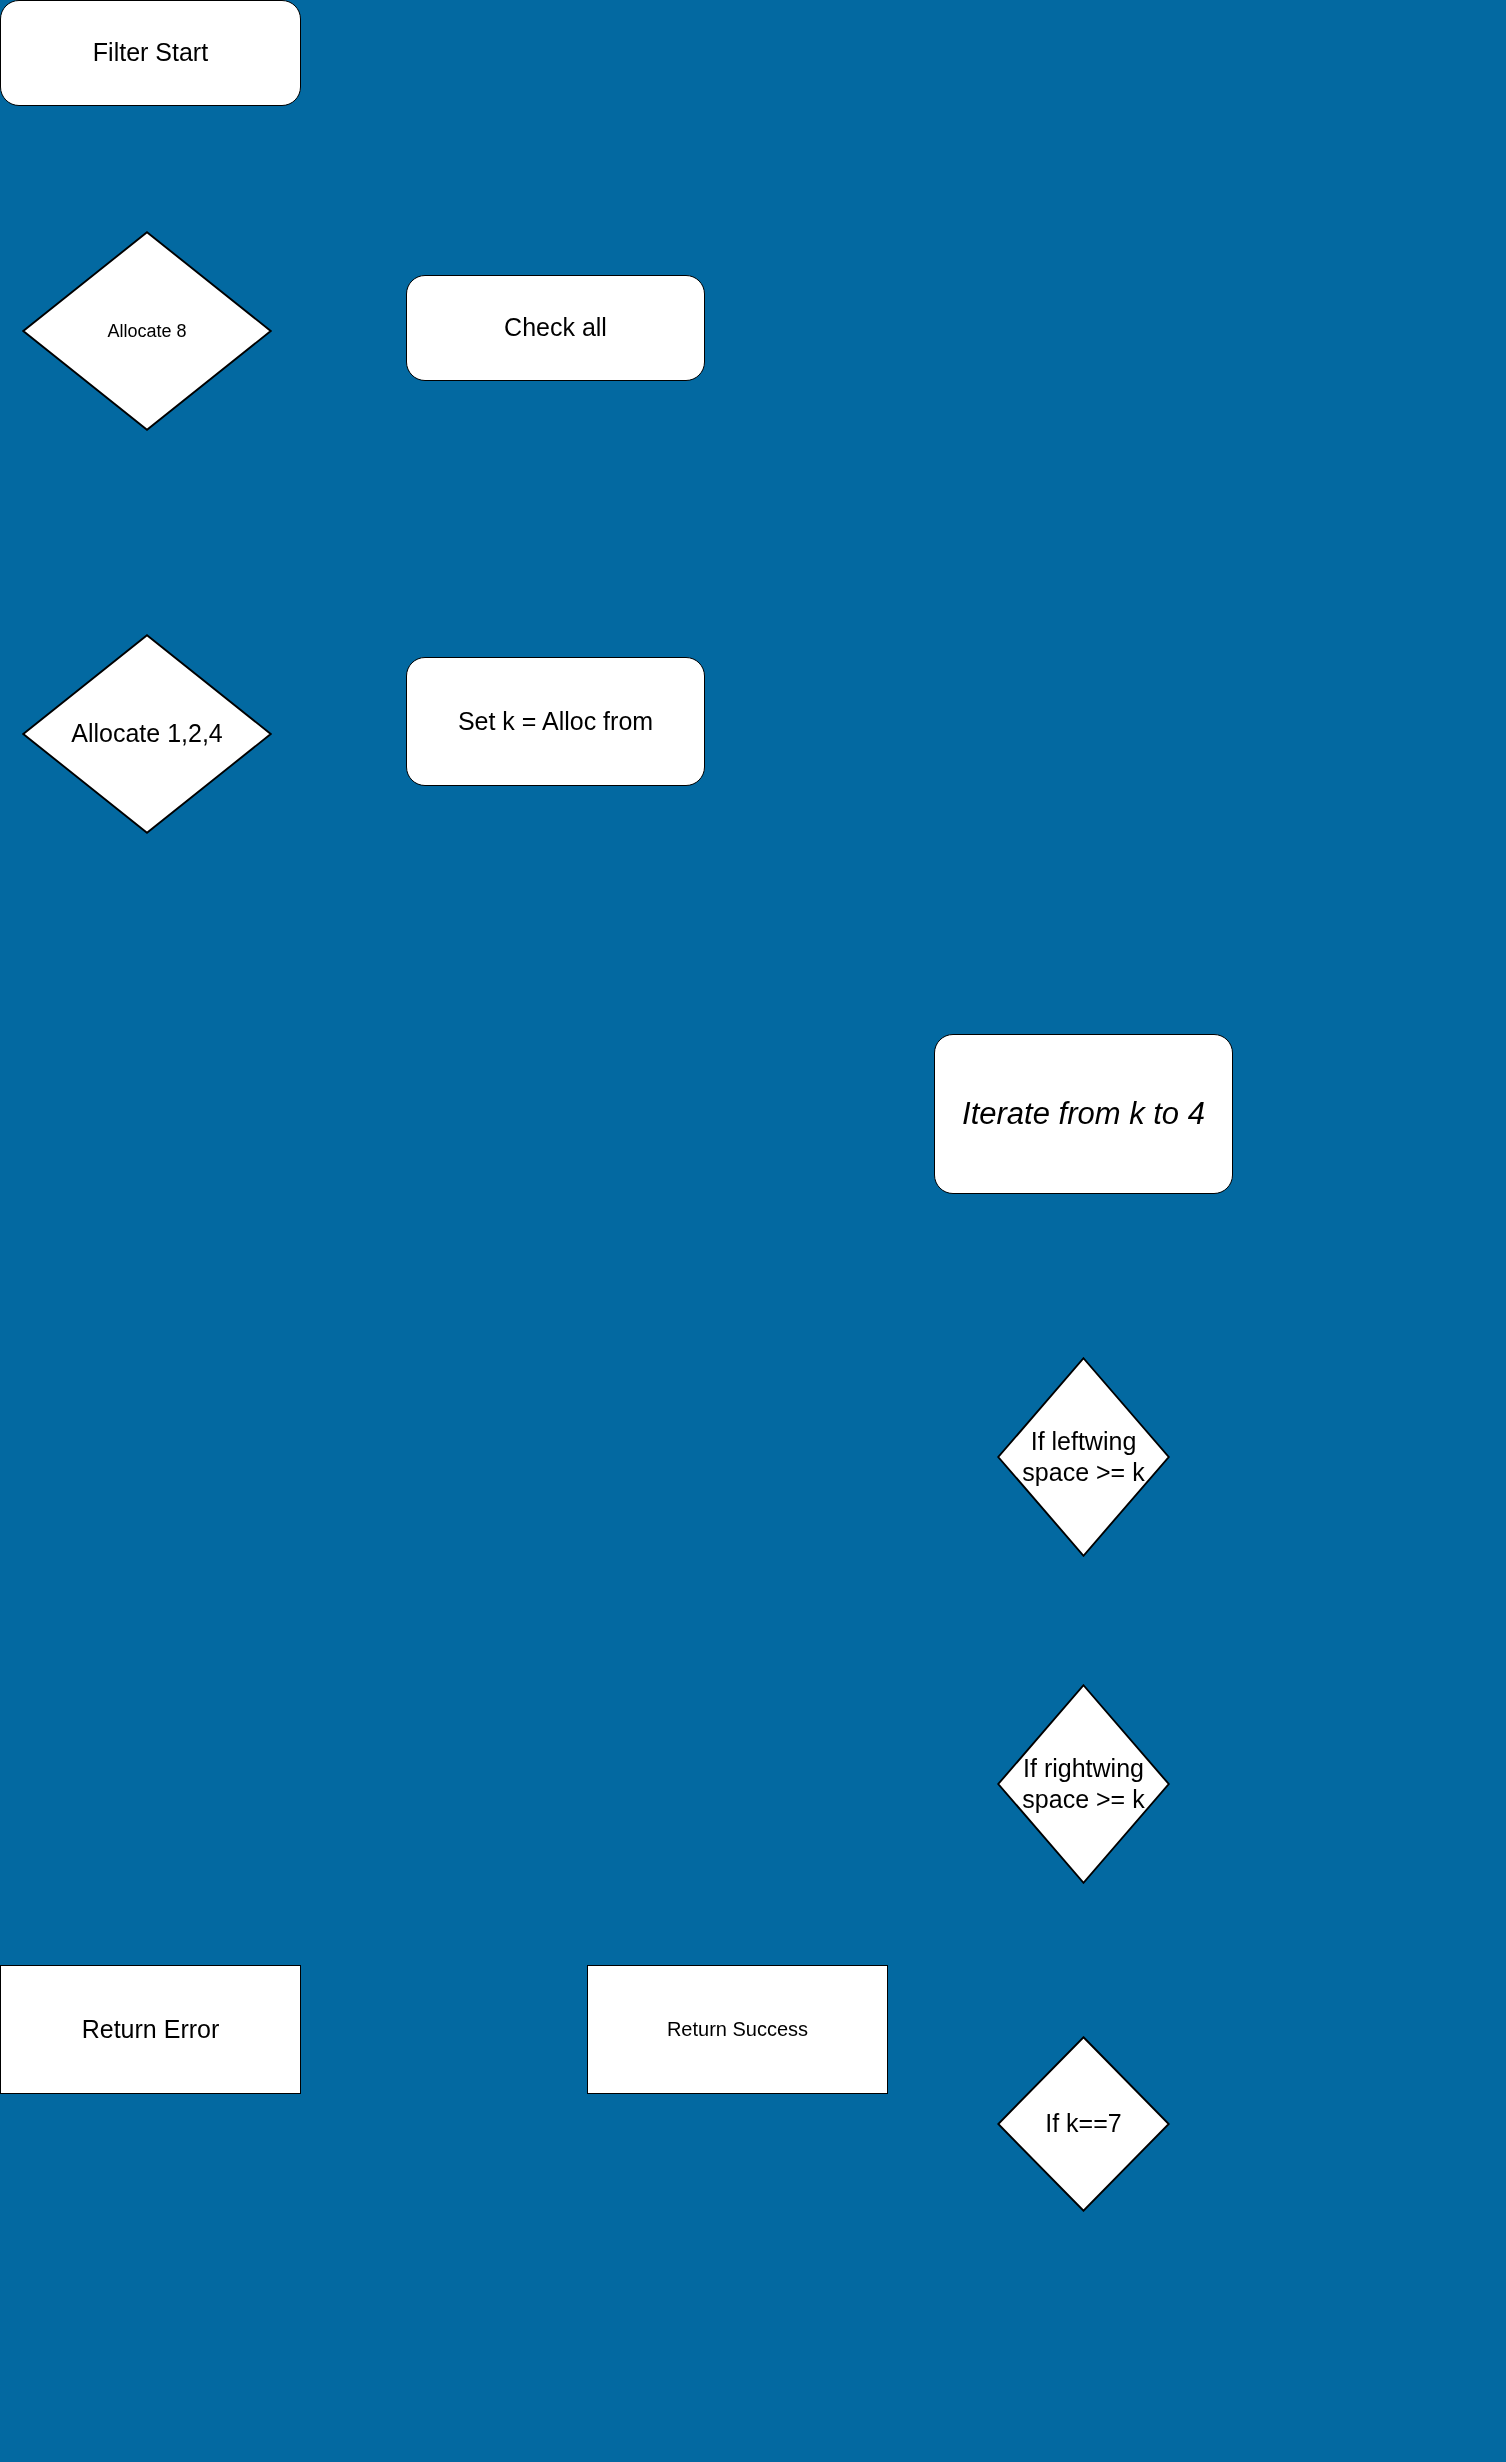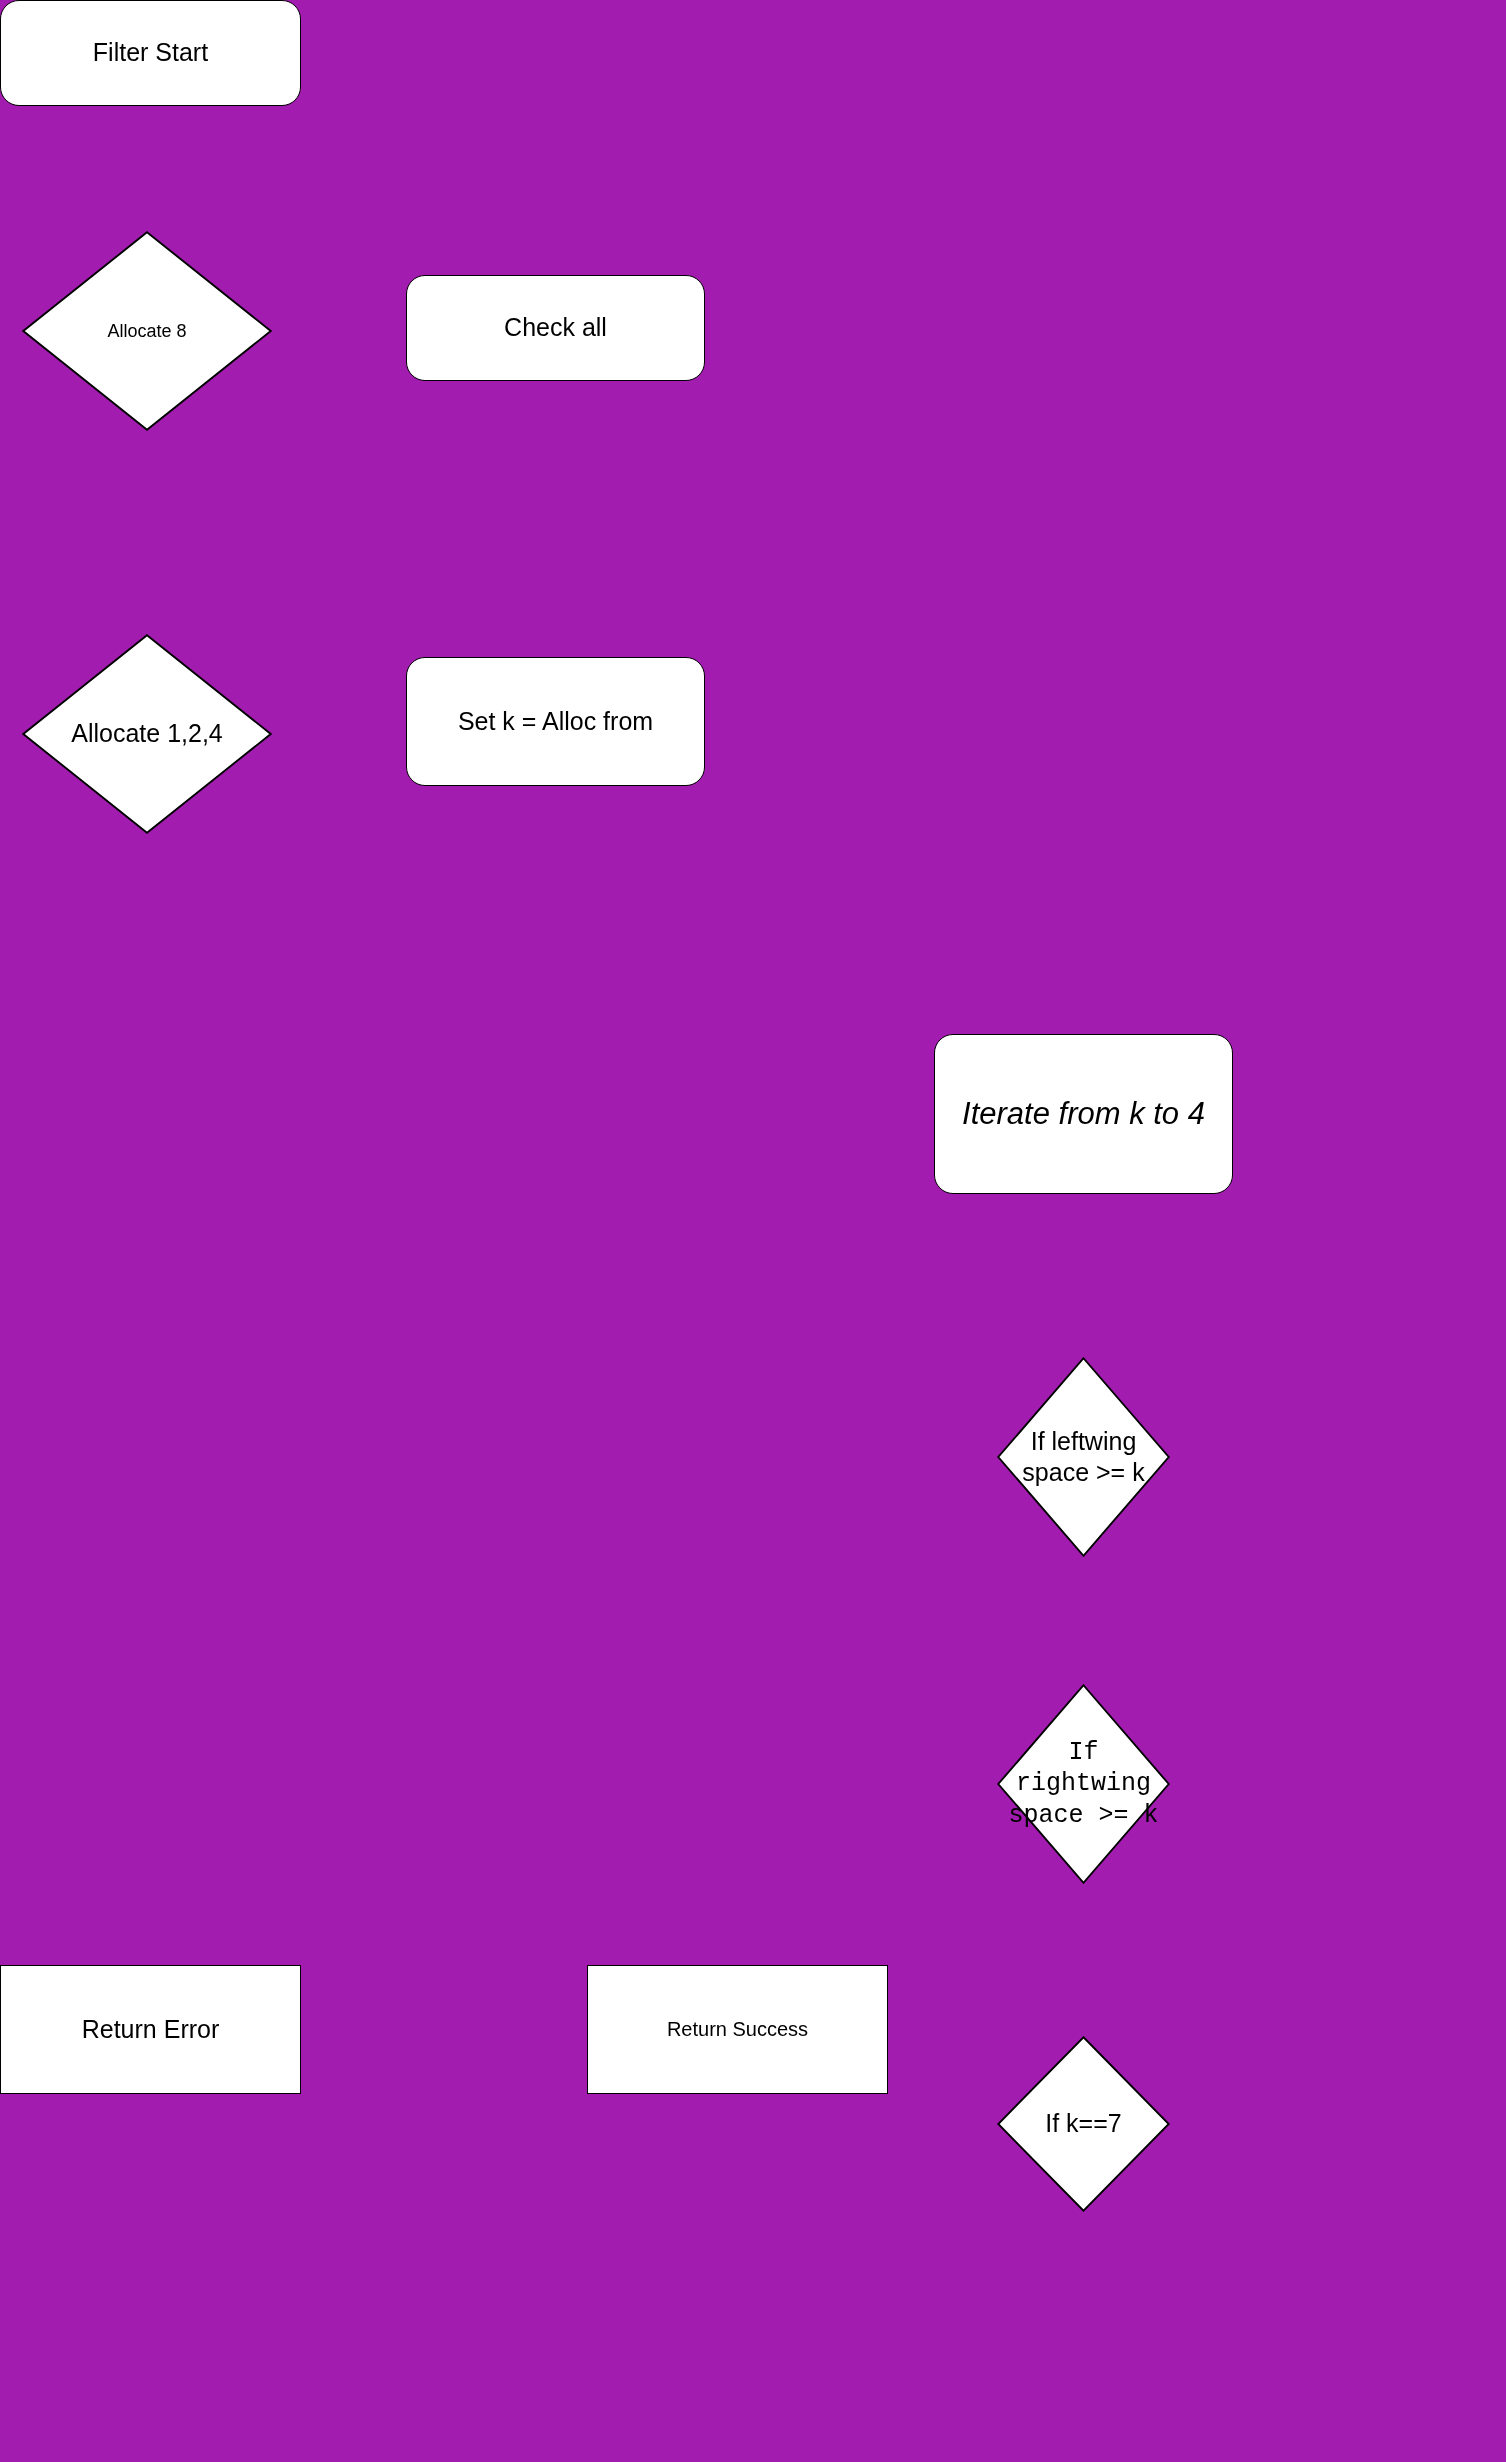--- a/index.html
+++ b/index.html
@@ -57,21 +57,21 @@
     text-align: center;
     color: #000000;
     white-space: pre-line;
     font-family: "Liberation Sans", sans-serif;
     line-height: 1.25;
   }
 </style>
 </head>
 <body>
 
-<div id="canvas" style="background: #a21caf;">
+<div id="canvas" style="background: #0369a1;">
     <div class="node rounded" style="left: 0px; top: 0px; width: 301px; height: 106px; font-size: 25px; background: rgb(255, 255, 255); border-color: rgb(0, 0, 0); color: rgb(0, 0, 0);"><span>Filter Start</span></div>
     <div class="diamond-wrap" style="left: 22px; top: 231px; width: 250px; height: 200px;">
       <svg class="diamond-shape" viewBox="0 0 398 318" preserveAspectRatio="none">
         <polygon points="199,2 396,159 199,316 2,159" fill="#ffffff" stroke="#000000" stroke-width="3"></polygon>
       </svg>
       <div class="diamond-label" style="font-size: 18px; color: rgb(0, 0, 0);">Allocate 8</div>
     </div>
     <div class="node rounded" style="left: 406px; top: 275px; width: 299px; height: 106px; font-size: 25px; background: rgb(255, 255, 255); border-color: rgb(0, 0, 0); color: rgb(0, 0, 0);"><span>Check all</span></div>
     <div class="diamond-wrap" style="left: 22px; top: 634px; width: 250px; height: 200px;">
       <svg class="diamond-shape" viewBox="0 0 398 318" preserveAspectRatio="none">
@@ -85,21 +85,21 @@
       <svg class="diamond-shape" viewBox="0 0 275 318" preserveAspectRatio="none">
         <polygon points="137.5,2 273,159 137.5,316 2,159" fill="#ffffff" stroke="#000000" stroke-width="3"></polygon>
       </svg>
       <div class="diamond-label" style="font-size: 25px; color: rgb(0, 0, 0);">If leftwing
 space &gt;= k</div>
     </div>
     <div class="diamond-wrap" style="left: 997px; top: 1684px; width: 173px; height: 200px;">
       <svg class="diamond-shape" viewBox="0 0 275 318" preserveAspectRatio="none">
         <polygon points="137.5,2 273,159 137.5,316 2,159" fill="#ffffff" stroke="#000000" stroke-width="3"></polygon>
       </svg>
-      <div class="diamond-label" style="font-size: 25px; color: rgb(0, 0, 0); font-family: Liberation Mono, monospace;">If rightwing
+      <div class="diamond-label" style="font-size: 25px; color: rgb(0, 0, 0);">If rightwing
 space &gt;= k</div>
     </div>
     <div class="node rect" style="left: 0px; top: 1965px; width: 301px; height: 129px; font-size: 25px; background: rgb(255, 255, 255); border-color: rgb(0, 0, 0); color: rgb(0, 0, 0);"><span>Return Error</span></div>
     <div class="node rect" style="left: 587px; top: 1965px; width: 301px; height: 129px; font-size: 20px; background: rgb(255, 255, 255); border-color: rgb(0, 0, 0); color: rgb(0, 0, 0);"><span>Return Success</span></div>
     <div class="diamond-wrap" style="left: 997px; top: 2036px; width: 173px; height: 176px;">
       <svg class="diamond-shape" viewBox="0 0 275 280" preserveAspectRatio="none">
         <polygon points="137.5,2 273,140 137.5,278 2,140" fill="#ffffff" stroke="#000000" stroke-width="3"></polygon>
       </svg>
       <div class="diamond-label" style="font-size: 25px; color: rgb(0, 0, 0);">If k==7</div>
     </div>

